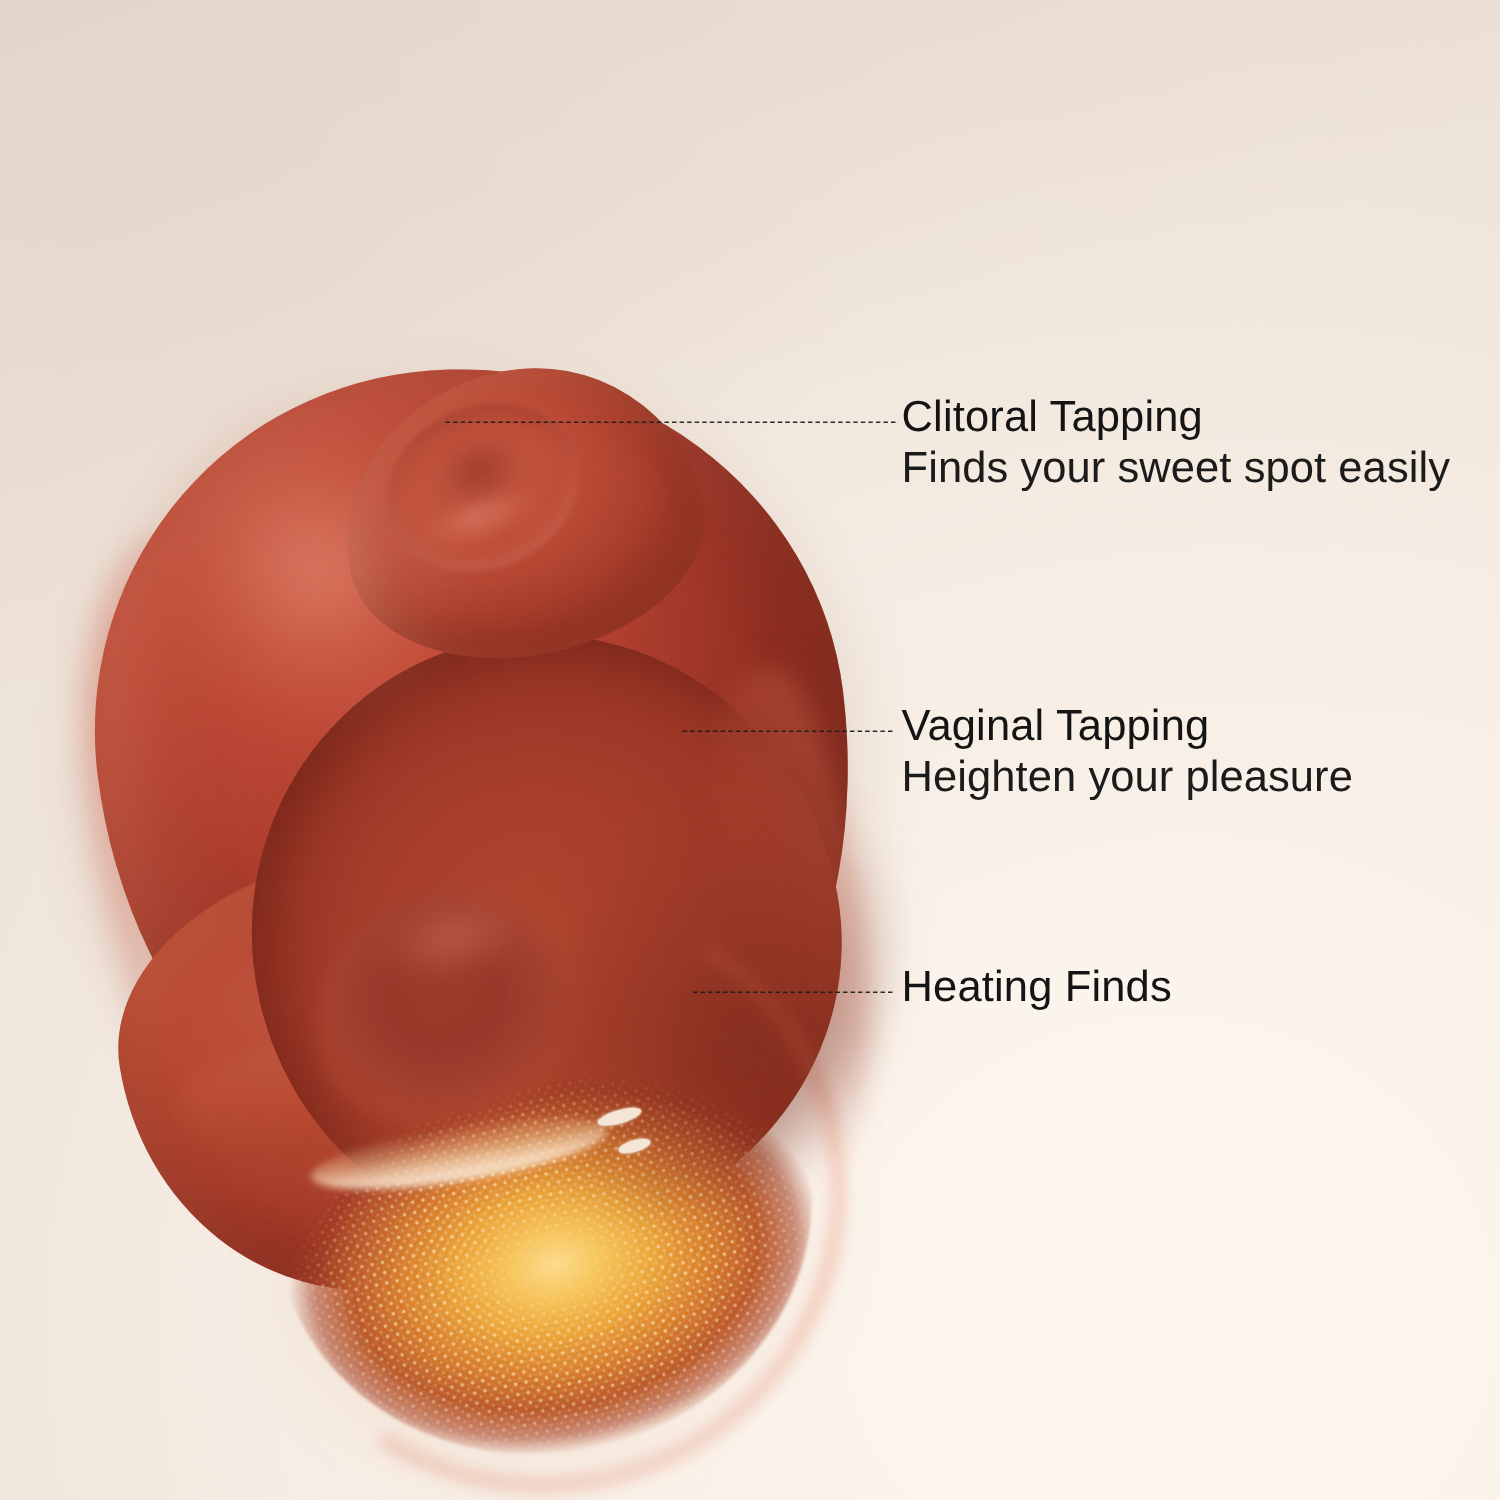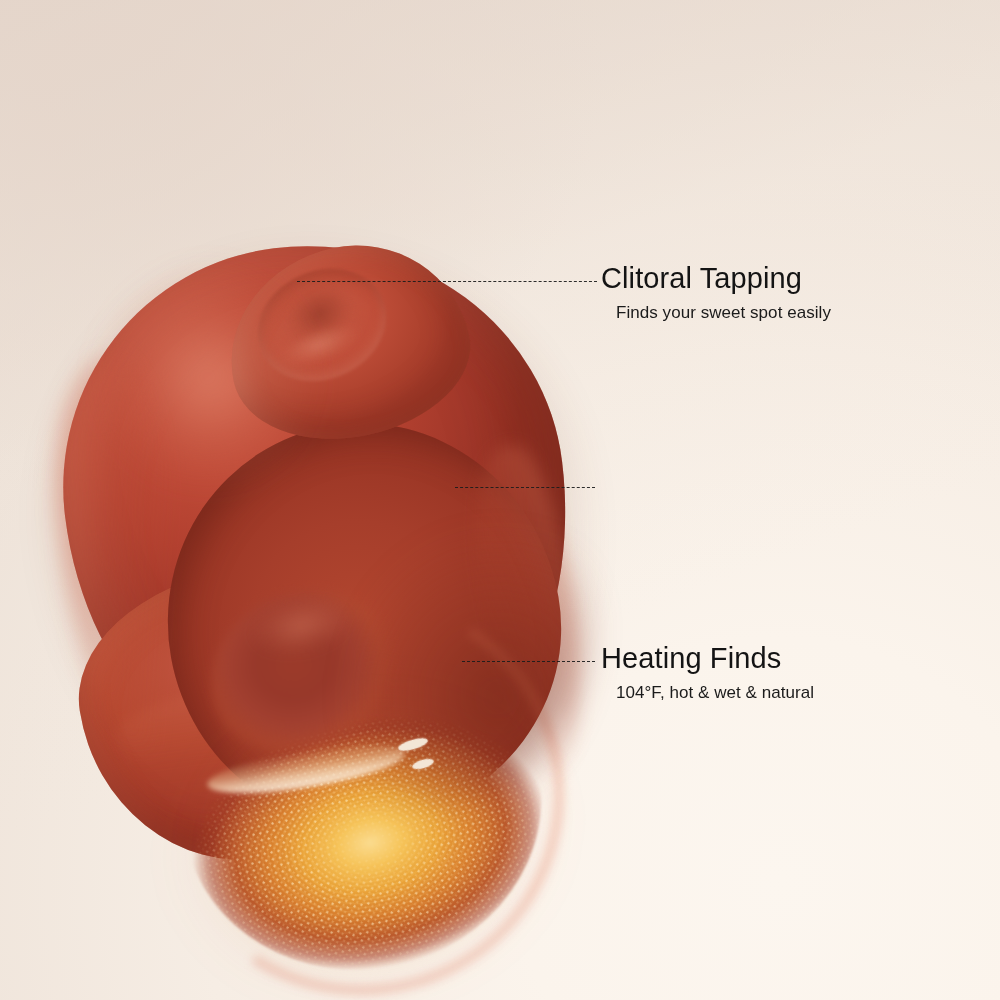--- a/index.html
+++ b/index.html
@@ -349,27 +349,26 @@
     left: 601px;
   }
   .callout .c-title {
     font-size: 29px;
     line-height: 34px;
     color: #141414;
     letter-spacing: 0.1px;
     white-space: nowrap;
   }
   .callout .c-sub {
-    font-size: 17px;
+    font-size: 29px;
     line-height: 29px;
     color: #1B1B1B;
     letter-spacing: 0.05px;
     white-space: nowrap;
     margin-top: 3px;
-    margin-left: 15px;
   }
   #callout-0 { top: 261px; }
   #callout-1 { top: 467px; }
   #callout-2 { top: 641px; }
 </style>
 </head>
 <body>
 
 <div id="stage">
 
@@ -417,19 +416,22 @@
 
   <div class="leader" id="leader-0" style="left: 297px; top: 281px; width: 300px;"></div>
   <div class="leader" id="leader-1" style="left: 455px; top: 487px; width: 140px;"></div>
   <div class="leader" id="leader-2" style="left: 462px; top: 661px; width: 133px;"></div>
 
   <div class="callout" id="callout-0">
     <div class="c-title">Clitoral Tapping</div>
     <div class="c-sub">Finds your sweet spot easily</div>
   </div>
 
+  <div class="callout" id="callout-1">
+    <div class="c-title">Vaginal Tapping</div>
+    <div class="c-sub">Heighten your pleasure</div>
+  </div>
 
   <div class="callout" id="callout-2">
     <div class="c-title">Heating Finds</div>
-    <div class="c-sub">104°F, hot &amp; wet &amp; natural</div>
   </div>
 
 </div>
 
 </body></html>

